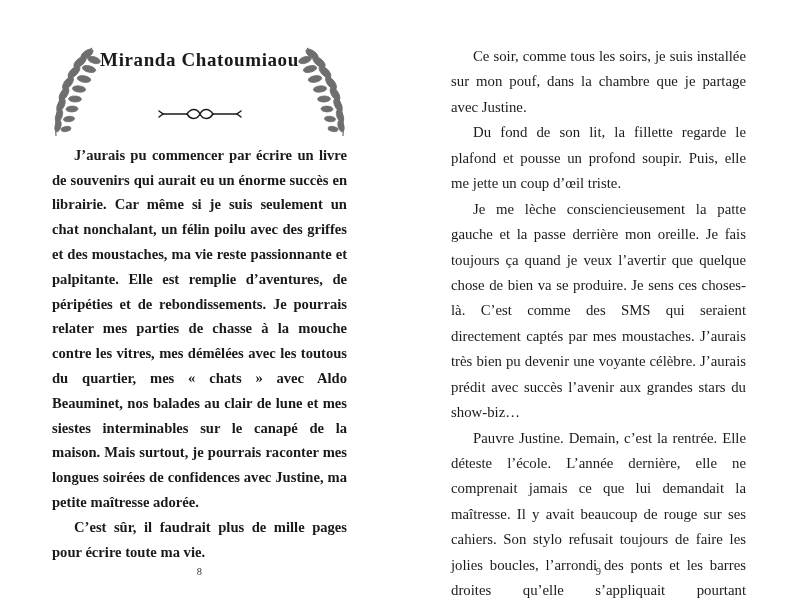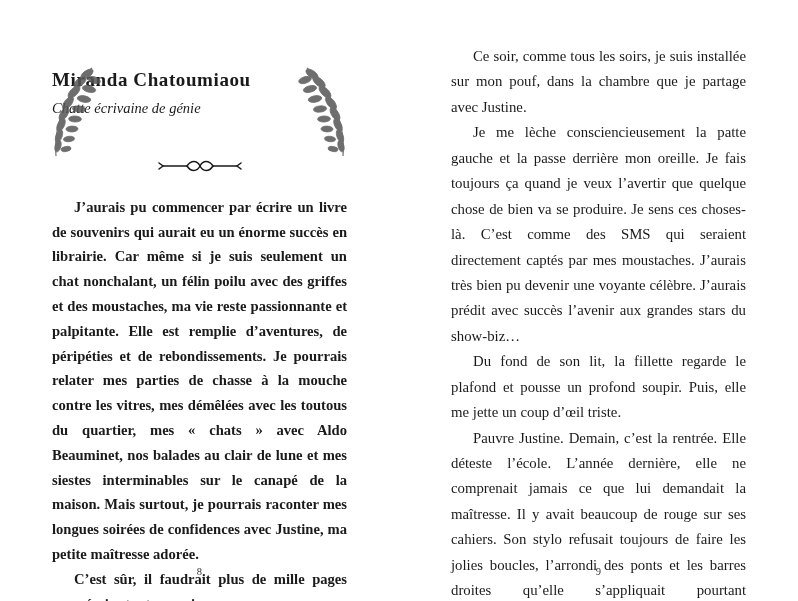--- a/index.html
+++ b/index.html
@@ -31,21 +31,22 @@
     padding: 44px 52px 0 52px;
   }
   .page-right {
     width: 399px;
     padding: 44px 52px 0 52px;
   }
 
   
   .title-block {
     position: relative;
-    margin-top: 20px;
+    text-align: center;
+    margin-top: 0;
     margin-bottom: 6px;
     padding: 6px 0 4px 0;
   }
   .laurel {
     position: absolute;
     top: 0;
     width: 56px;
     height: 96px;
     opacity: 0.85;
   }
@@ -158,21 +159,20 @@
           <ellipse cx="15" cy="61" rx="7" ry="3.3" transform="rotate(-64 15 61)"></ellipse>
           <ellipse cx="26" cy="65" rx="6" ry="2.9" transform="rotate(-2 26 65)"></ellipse>
           <ellipse cx="13" cy="72" rx="6.6" ry="3.1" transform="rotate(-70 13 72)"></ellipse>
           <ellipse cx="23" cy="75" rx="5.6" ry="2.7" transform="rotate(-6 23 75)"></ellipse>
           <ellipse cx="12" cy="82" rx="6" ry="2.9" transform="rotate(-76 12 82)"></ellipse>
           <ellipse cx="20" cy="85" rx="5" ry="2.5" transform="rotate(-10 20 85)"></ellipse>
         </g>
       </svg>
 
       <h1 class="book-title">Miranda Chatoumiaou</h1>
-      <div class="book-subtitle">Chatte écrivaine de génie</div>
     </div>
 
     <div class="divider">
       <svg width="86" height="14" viewBox="0 0 86 14">
         <g stroke="#1a1a1a" fill="none" stroke-width="1.5" stroke-linecap="round">
           <path d="M6 7 L30 7"></path>
           <path d="M56 7 L80 7"></path>
           <path d="M30 7 C34 1, 40 1, 43 7 C46 13, 52 13, 56 7"></path>
           <path d="M30 7 C34 13, 40 13, 43 7 C46 1, 52 1, 56 7"></path>
           <path d="M2 4 L6 7 L2 10"></path>
@@ -185,21 +185,21 @@
       <p>J’aurais pu commencer par écrire un livre de souvenirs qui aurait eu un énorme succès en librairie. Car même si je suis seulement un chat nonchalant, un félin poilu avec des griffes et des moustaches, ma vie reste passionnante et palpitante. Elle est remplie d’aventures, de péripéties et de rebondissements. Je pourrais relater mes parties de chasse à la mouche contre les vitres, mes démêlées avec les toutous du quartier, mes « chats » avec Aldo Beauminet, nos balades au clair de lune et mes siestes interminables sur le canapé de la maison. Mais surtout, je pourrais raconter mes longues soirées de confidences avec Justine, ma petite maîtresse adorée.</p>
       <p>C’est sûr, il faudrait plus de mille pages pour écrire toute ma vie.</p>
     </div>
 
     <div class="folio">8</div>
   </div>
 
   <div class="page page-right">
     <div class="body-text">
       <p>Ce soir, comme tous les soirs, je suis installée sur mon pouf, dans la chambre que je partage avec Justine.</p>
+      <p>Du fond de son lit, la fillette regarde le plafond et pousse un profond soupir. Puis, elle me jette un coup d’œil triste.</p>
       <p>Je me lèche consciencieusement la patte gauche et la passe derrière mon oreille. Je fais toujours ça quand je veux l’avertir que quelque chose de bien va se produire. Je sens ces choses-là. C’est comme des SMS qui seraient directement captés par mes moustaches. J’aurais très bien pu devenir une voyante célèbre. J’aurais prédit avec succès l’avenir aux grandes stars du show-biz…</p>
-      <p>Du fond de son lit, la fillette regarde le plafond et pousse un profond soupir. Puis, elle me jette un coup d’œil triste.</p>
       <p>Pauvre Justine. Demain, c’est la rentrée. Elle déteste l’école. L’année dernière, elle ne comprenait jamais ce que lui demandait la maîtresse. Il y avait beaucoup de rouge sur ses cahiers. Son stylo refusait toujours de faire les jolies boucles, l’arrondi des ponts et les barres droites qu’elle s’appliquait pourtant consciencieusement à tracer. Son écriture,</p>
     </div>
 
     <div class="folio">9</div>
   </div>
 
 </div>
 
 </body></html>

